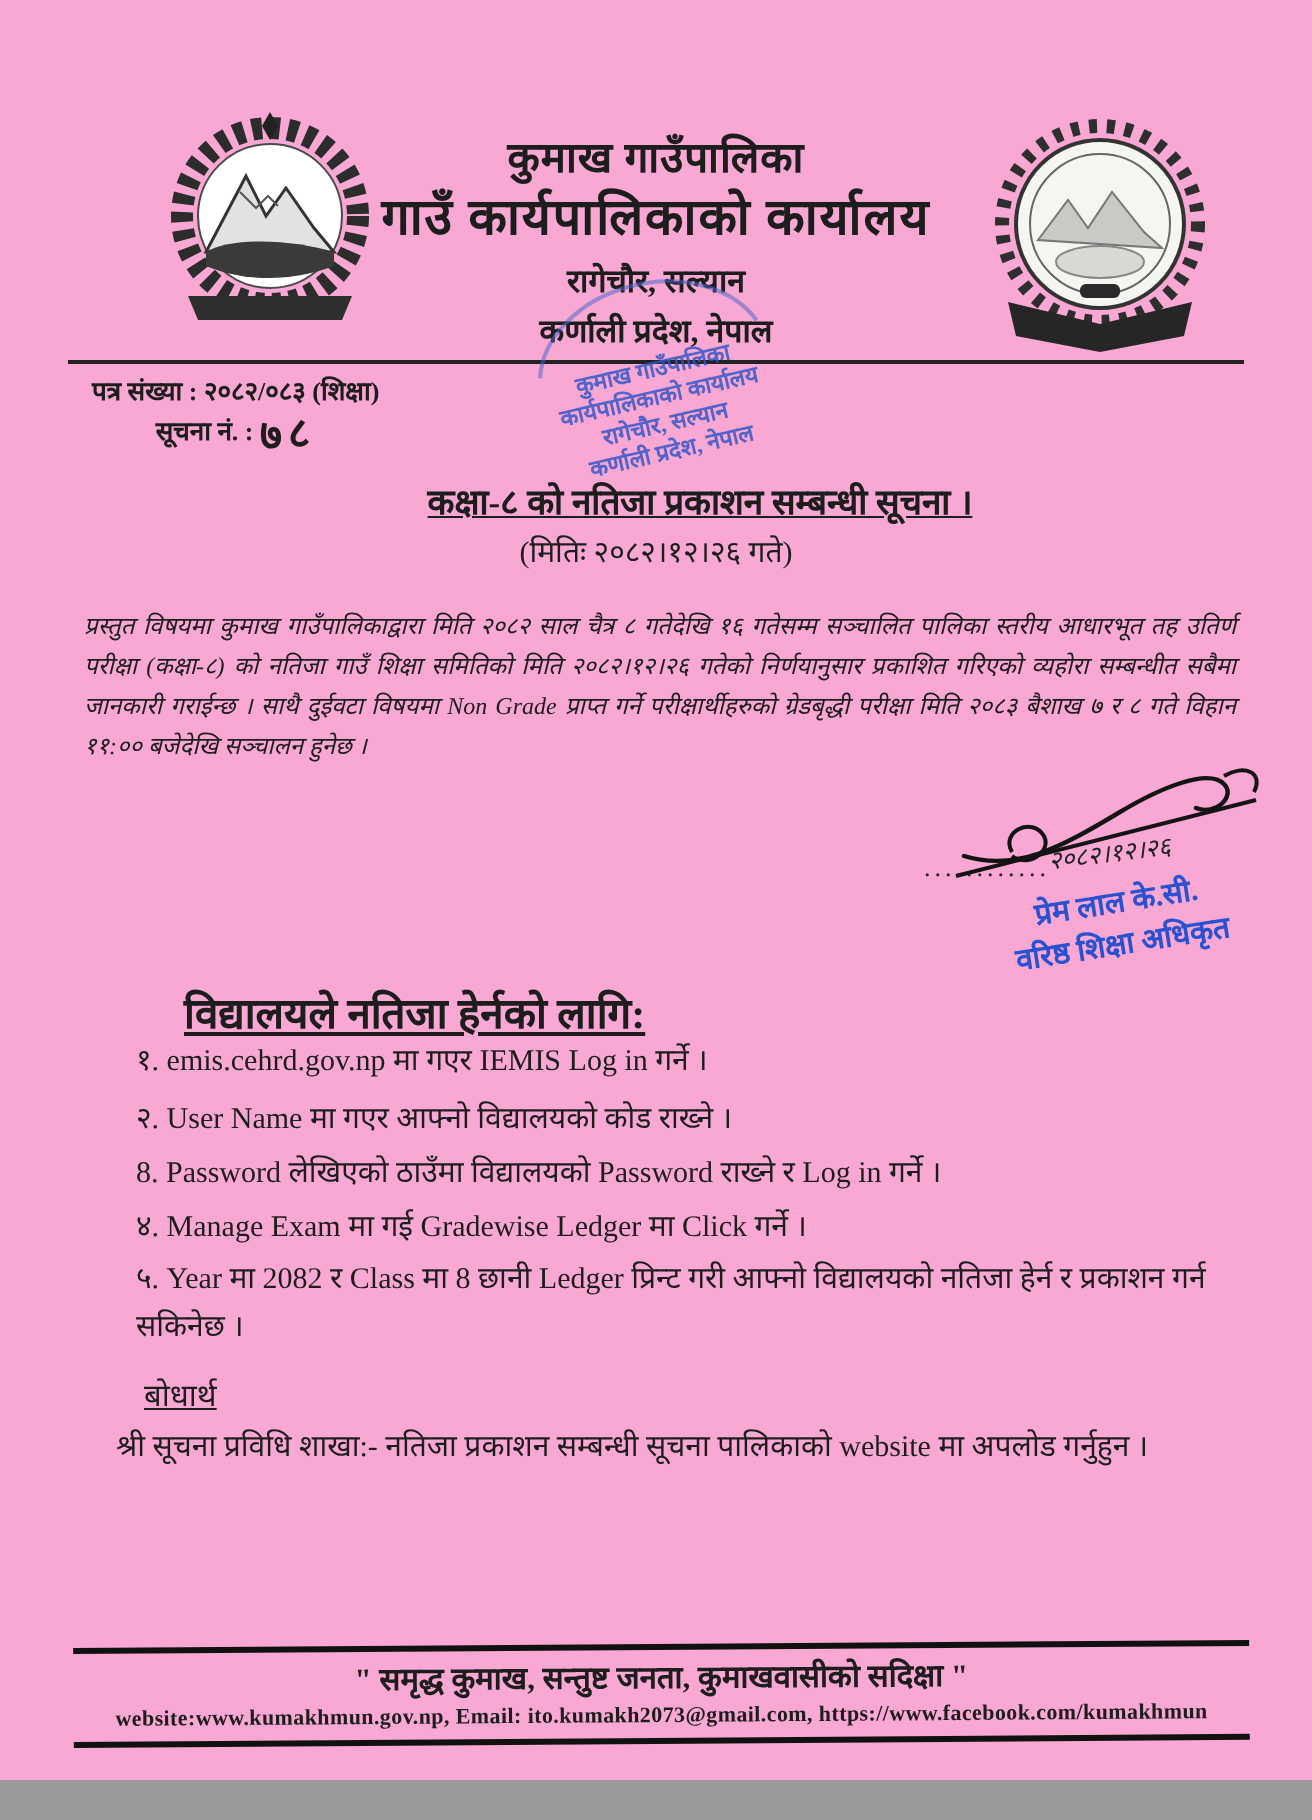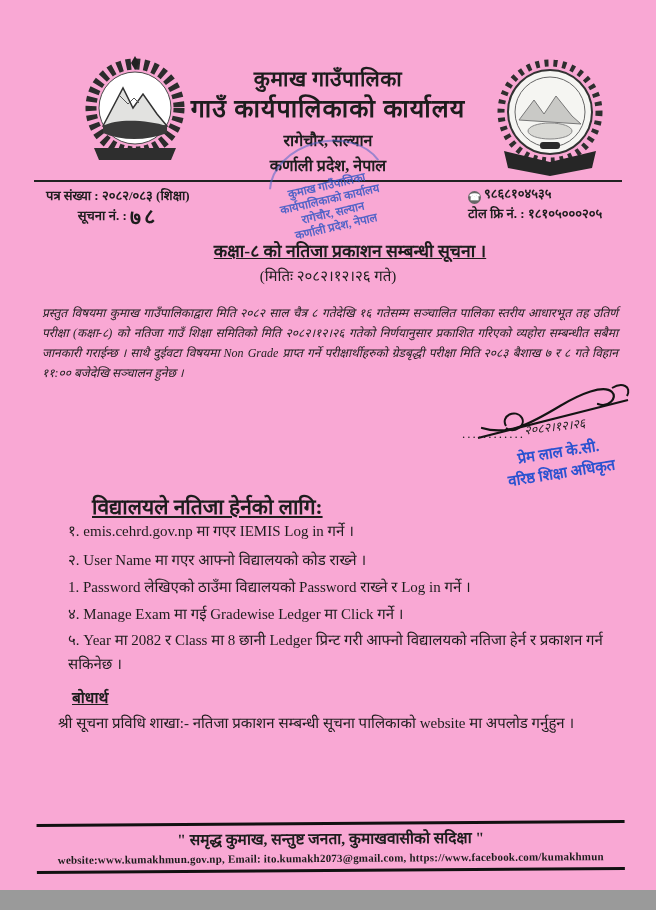--- a/index.html
+++ b/index.html
@@ -51,21 +51,21 @@
   .sig-date{position:absolute;left:62px;top:38px;font-size:12.5px;transform:rotate(-7deg);color:#222;font-style:italic;}
   .sig-name{position:absolute;left:8px;top:62px;width:180px;text-align:center;color:#2a52d0;
     font-weight:bold;transform:rotate(-9deg);font-size:15px;line-height:21px;}
 
   
   .instr-head{left:72px;top:492px;font-size:21px;font-weight:bold;text-decoration:underline;margin-left:20px;}
   .item{left:68px;width:556px;font-size:15px;line-height:24px;}
   .i1{top:519px;} .i2{top:548px;} .i3{top:575px;} .i4{top:602px;font-family:Liberation Serif, serif;} .i5{top:628px;}
 
   
-  .cc-head{left:72px;top:686px;font-size:15.5px;font-weight:bold;text-decoration:underline;}
+  .cc-head{left:72px;top:686px;font-size:15.5px;font-weight:normal;text-decoration:underline;}
   .cc-line{left:58px;top:712px;width:560px;font-size:15px;}
 
   
   .footer{left:0;top:0;width:656px;height:910px;transform:rotate(-.4deg);}
   .f-rule1{top:822px;height:3px;background:#111;}
   .f-motto{top:827px;font-size:15.5px;font-weight:bold;}
   .f-contact{top:852px;font-size:11px;font-weight:bold;letter-spacing:.2px;}
   .f-rule2{top:869px;height:3px;background:#111;}
 </style>
 </head>
@@ -105,26 +105,20 @@
   <div class="abs rule rule-top"></div>
 
   <div class="abs ref-left">
     <div>पत्र संख्या : २०८२/०८३ (शिक्षा)</div>
     <div>
       <span>सूचना नं. :</span>
       <span class="notice-val">७८</span>
     </div>
   </div>
 
-  <div class="abs ref-right">
-    <div>
-      <span class="phone-icon">☎</span><span>९८६८१०४५३५</span>
-    </div>
-    <div>टोल फ्रि नं. : १८१०५०००२०५</div>
-  </div>
 
   <div class="abs stamp">
     <svg width="130" height="44" viewBox="0 0 130 44">
       <path d="M10 42 A 58 44 0 0 1 122 38" fill="none" stroke="#4a66c8" stroke-width="2" opacity=".65"></path>
     </svg>
     <div class="stamp-text">
       <div class="s-line">कुमाख गाउँपालिका</div>
       <div class="s-line">कार्यपालिकाको कार्यालय</div>
       <div class="s-line">रागेचौर, सल्यान</div>
       <div class="s-line">कर्णाली प्रदेश, नेपाल</div>
@@ -147,21 +141,21 @@
     <div class="sig-date">२०८२।१२।२६</div>
     <div class="sig-name">
       <div>प्रेम लाल के.सी.</div>
       <div>वरिष्ठ शिक्षा अधिकृत</div>
     </div>
   </div>
 
   <div class="abs instr-head">विद्यालयले नतिजा हेर्नको लागि:</div>
   <div class="abs item i1">१. emis.cehrd.gov.np मा गएर IEMIS  Log in गर्ने ।</div>
   <div class="abs item i2">२. User Name मा गएर आफ्नो विद्यालयको कोड राख्ने ।</div>
-  <div class="abs item i3">1. Password लेखिएको ठाउँमा विद्यालयको  Password राख्ने र Log in  गर्ने ।</div>
+  <div class="abs item i3">8. Password लेखिएको ठाउँमा विद्यालयको  Password राख्ने र Log in  गर्ने ।</div>
   <div class="abs item i4">४. Manage Exam मा गई Gradewise Ledger मा Click गर्ने ।</div>
   <div class="abs item i5">५. Year मा 2082  र  Class मा 8 छानी Ledger प्रिन्ट गरी  आफ्नो विद्यालयको नतिजा हेर्न र प्रकाशन गर्न सकिनेछ ।</div>
 
   <div class="abs cc-head">बोधार्थ</div>
   <div class="abs cc-line">श्री सूचना प्रविधि शाखा:- नतिजा प्रकाशन सम्बन्धी सूचना पालिकाको website मा अपलोड गर्नुहुन ।</div>
 
   <div class="abs footer">
     <div class="abs rule f-rule1"></div>
     <div class="abs ctr f-motto">" समृद्ध कुमाख, सन्तुष्ट जनता, कुमाखवासीको सदिक्षा "</div>
     <div class="abs ctr f-contact">website:www.kumakhmun.gov.np, Email: ito.kumakh2073@gmail.com,  https://www.facebook.com/kumakhmun</div>

